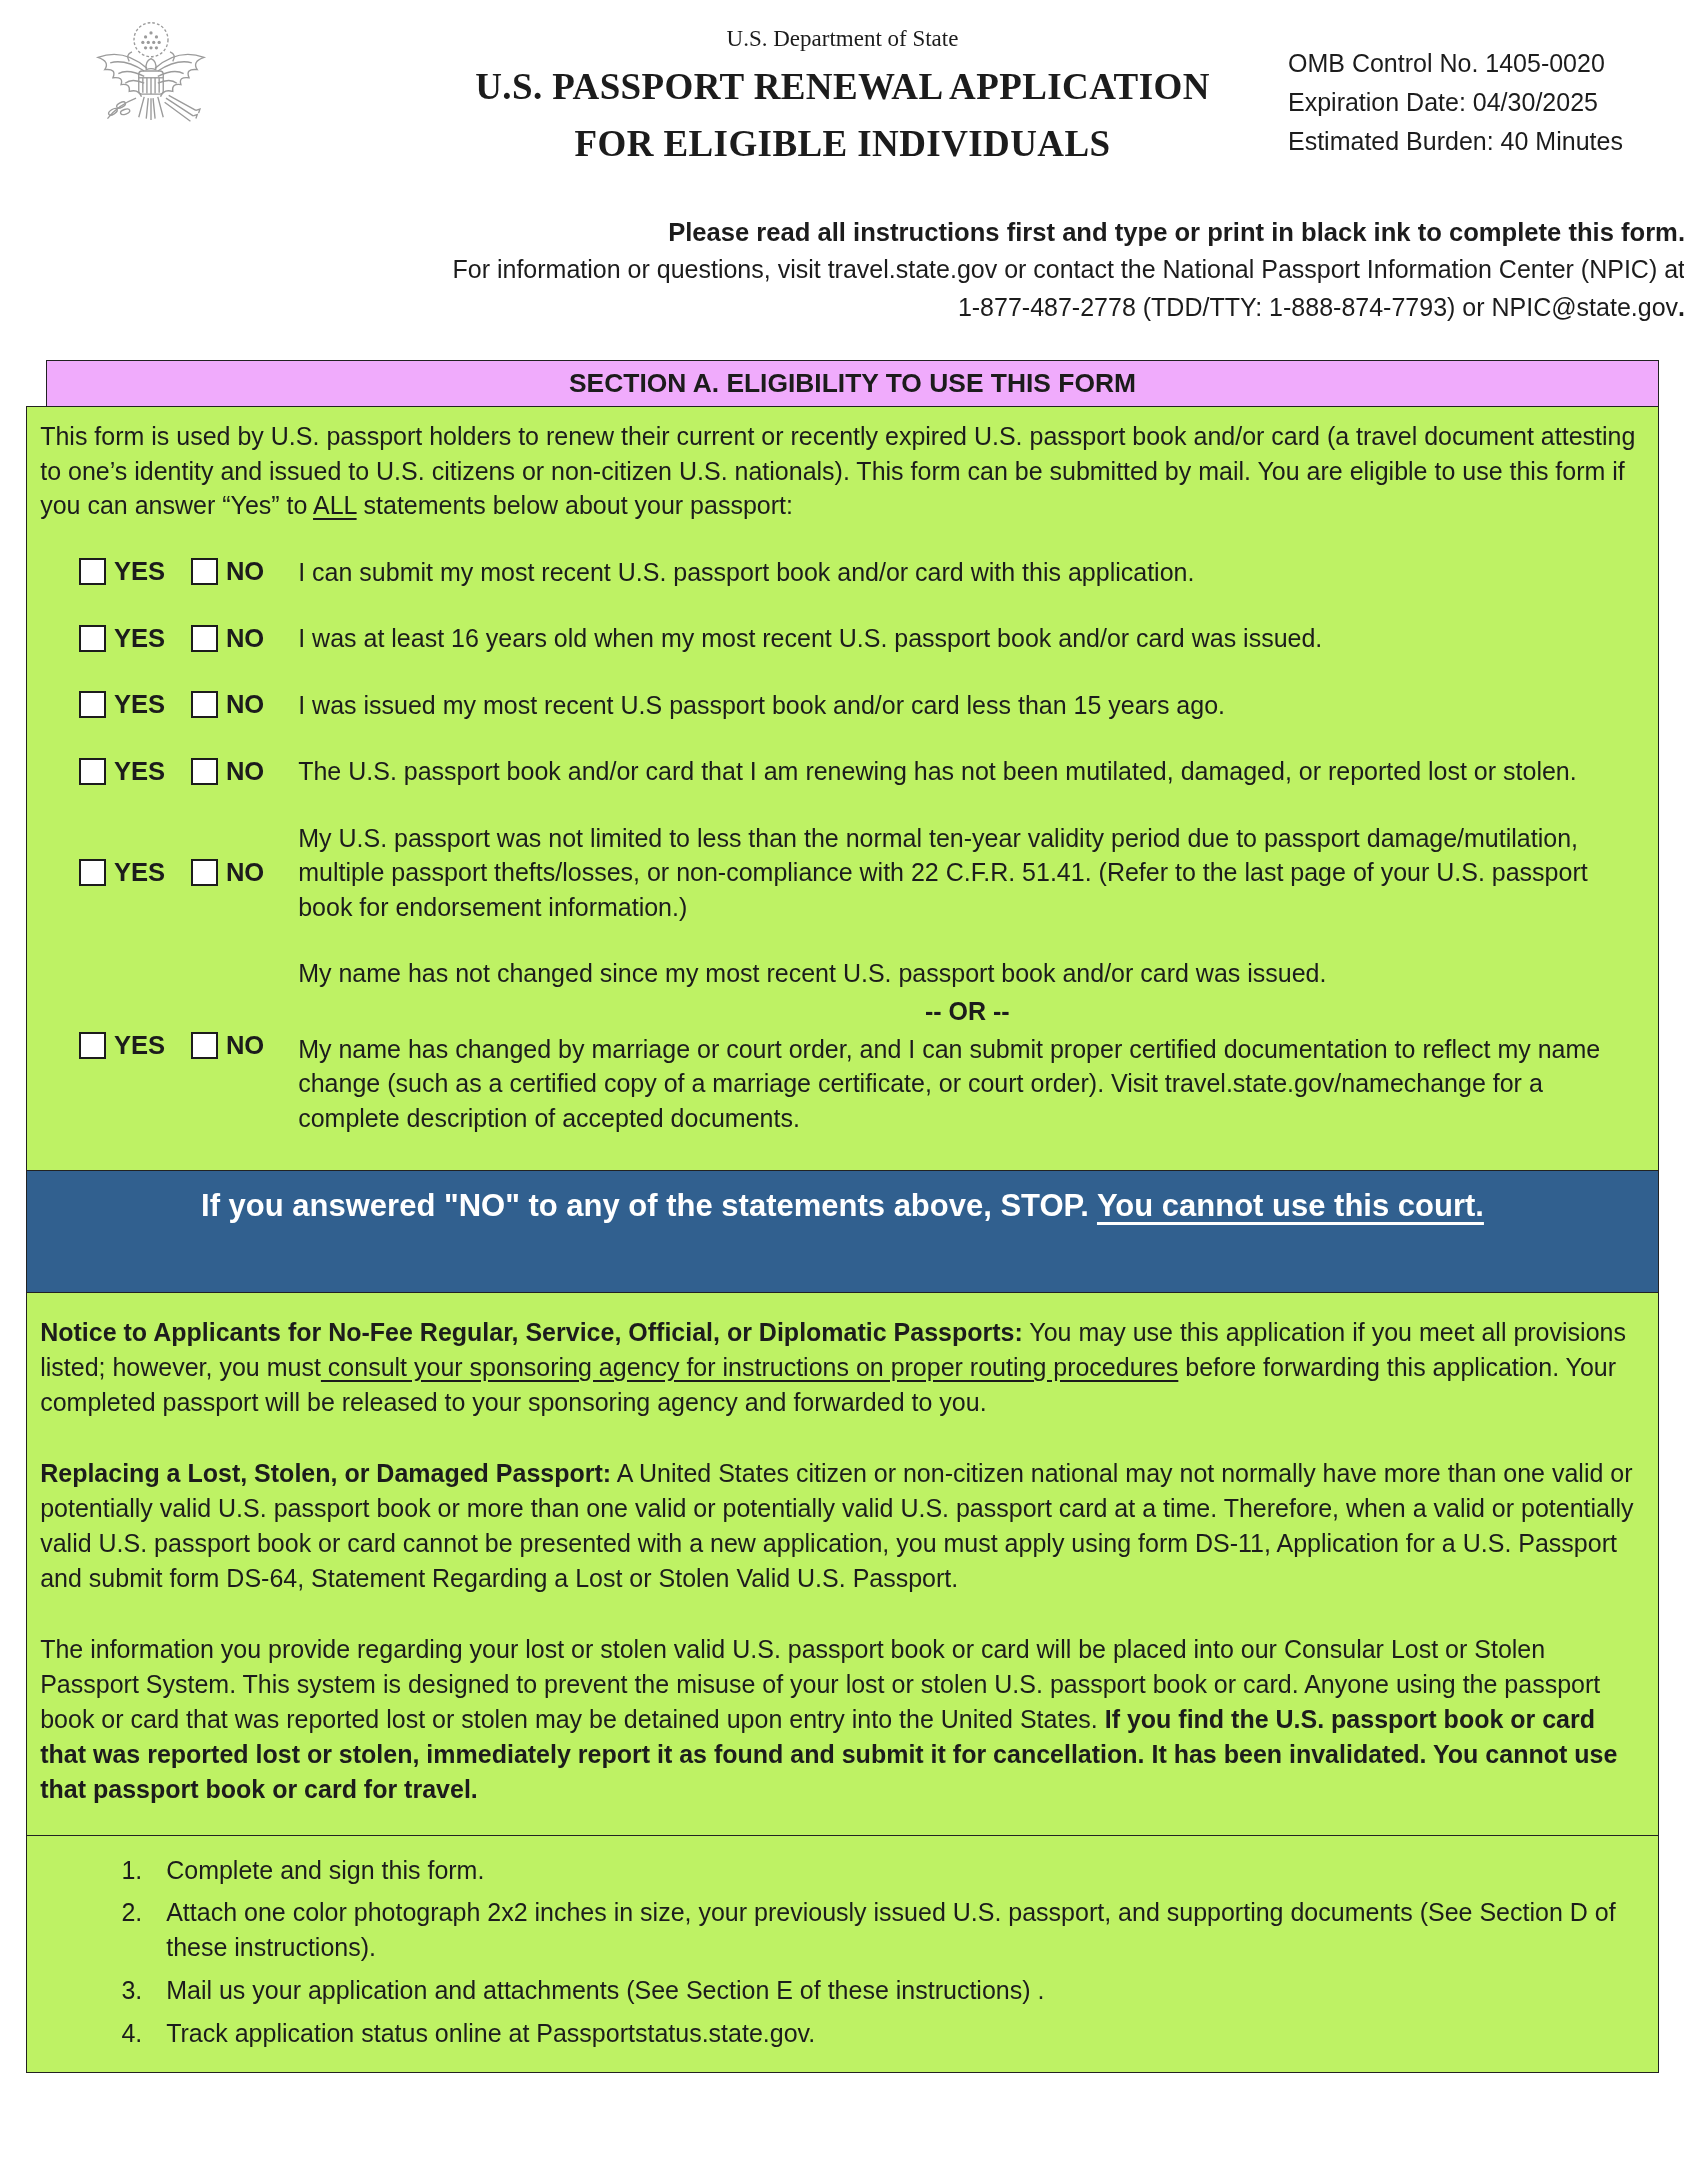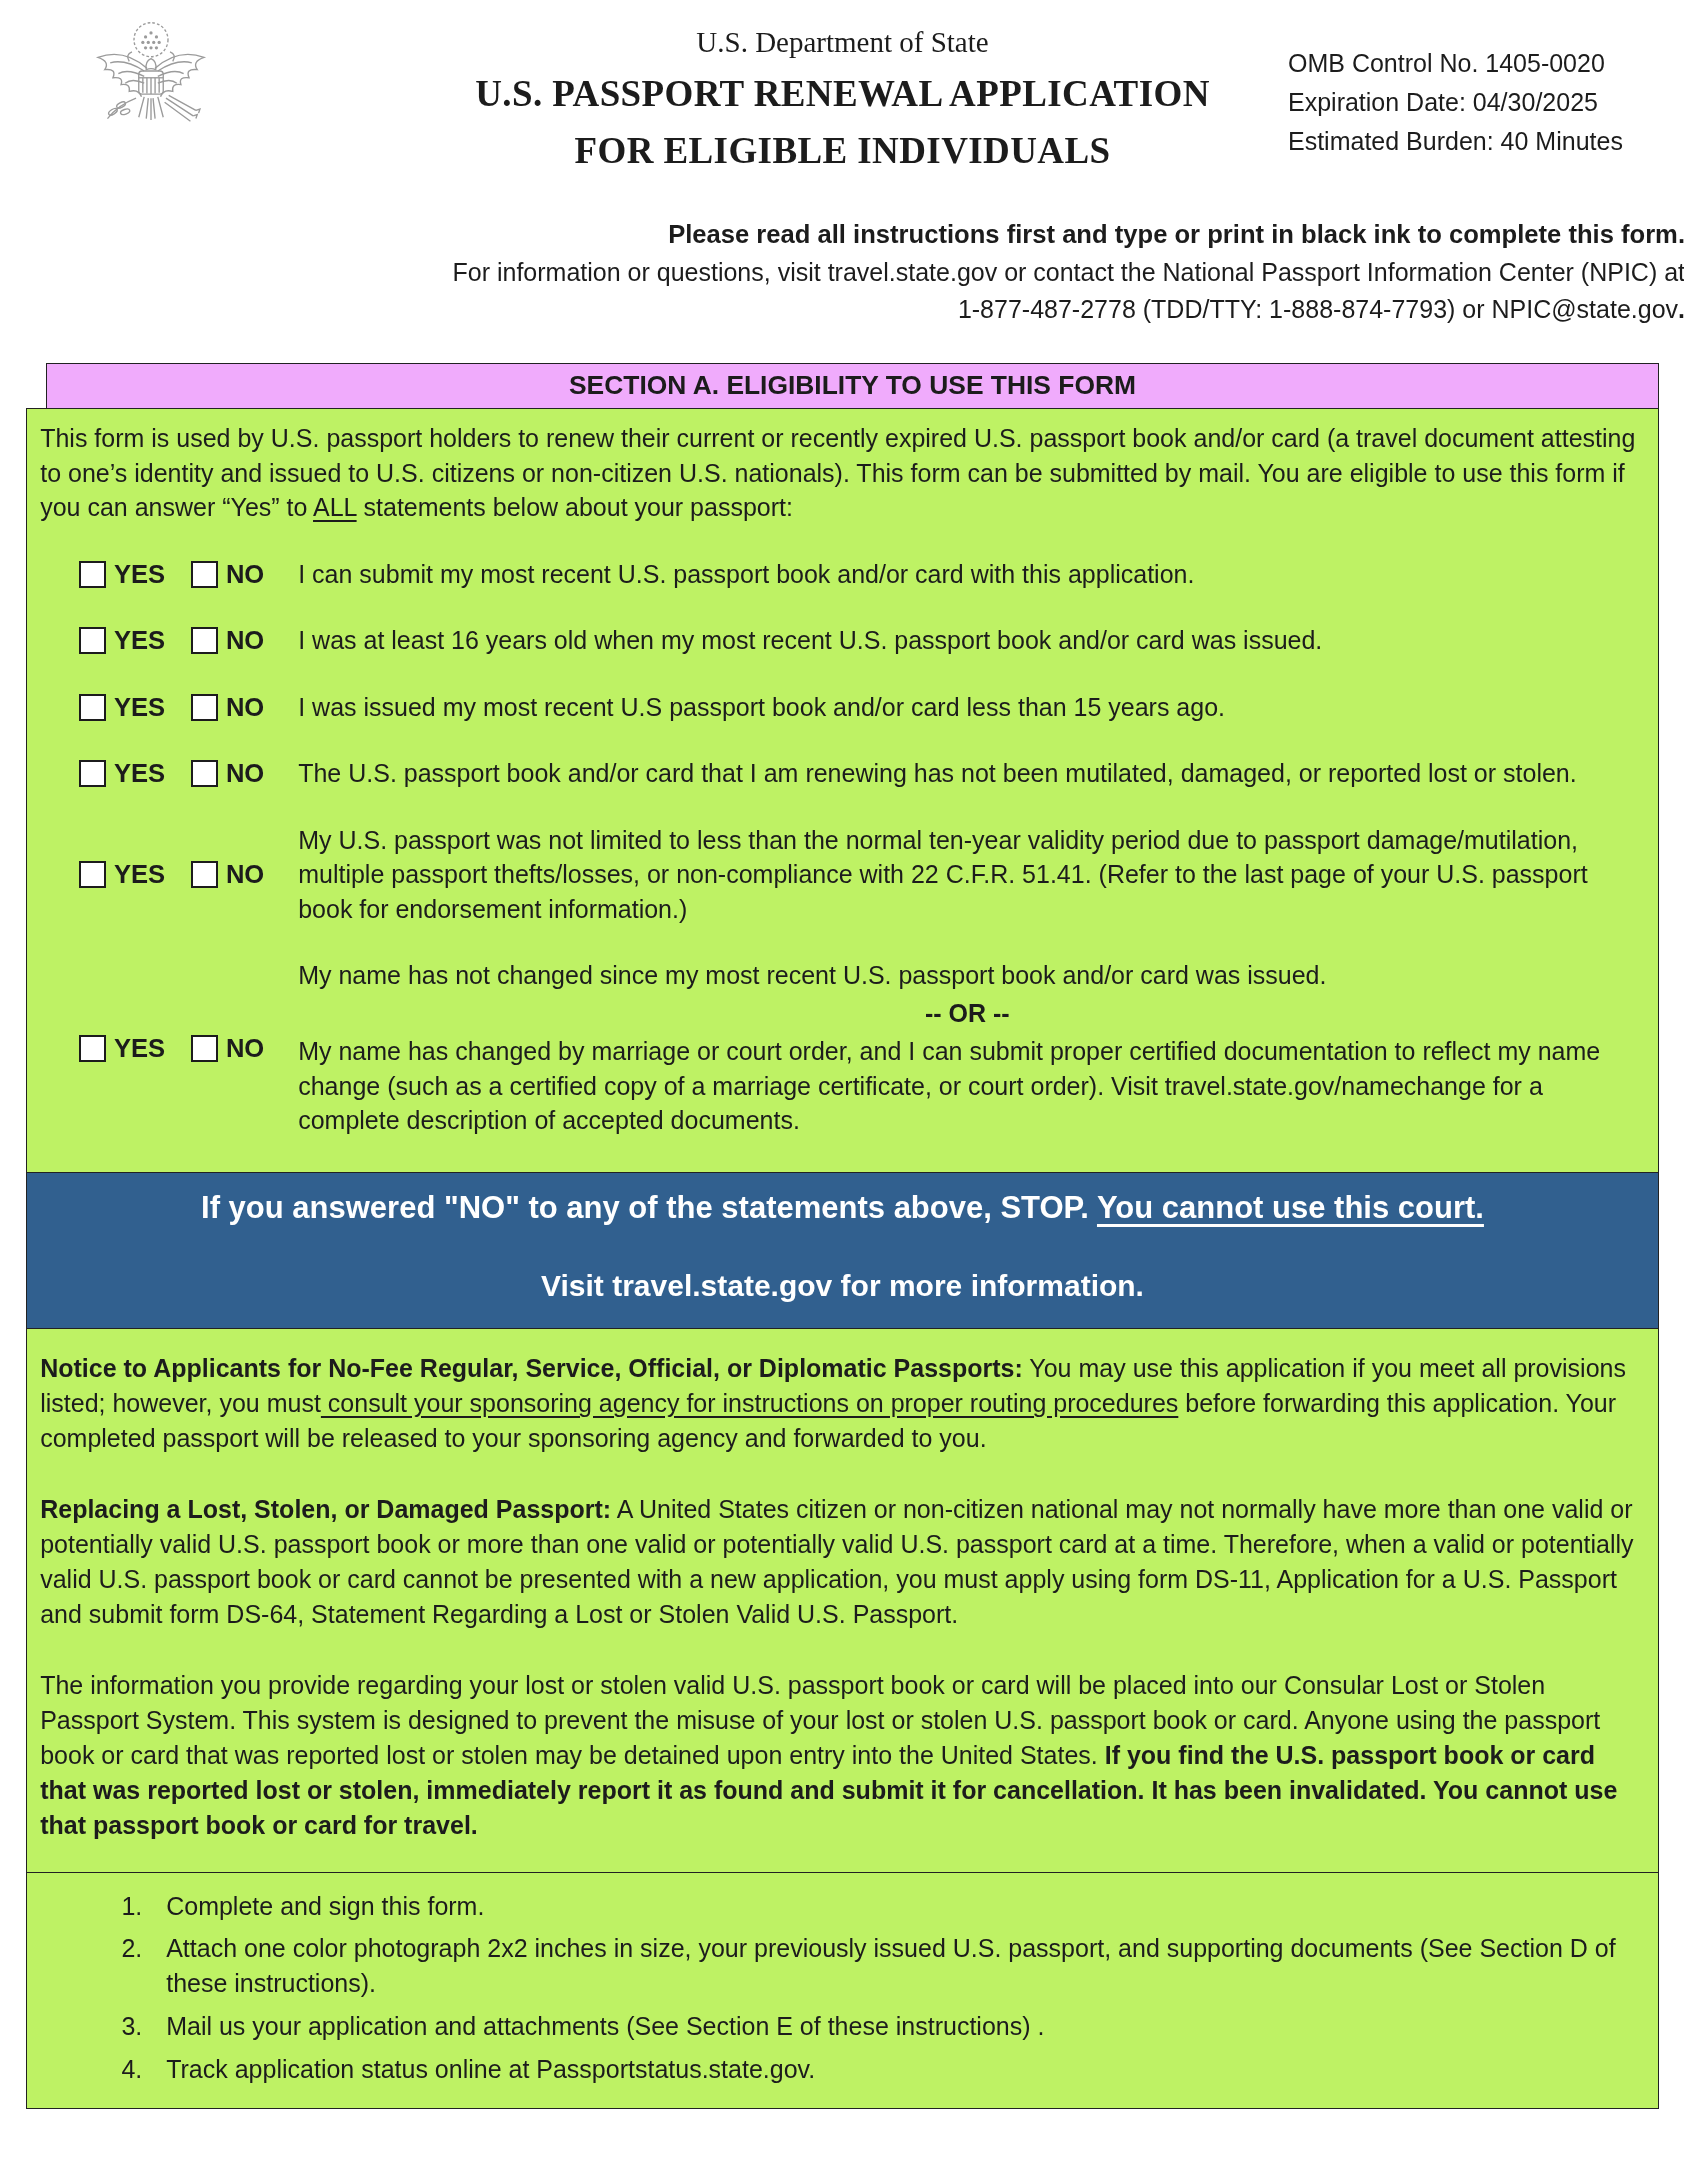--- a/index.html
+++ b/index.html
@@ -15,21 +15,21 @@
     overflow: hidden;
   }
 
   
   .header { position: relative; padding-top: 25.6px; min-height: 170px; }
   .seal {
     position: absolute; left: 83px; top: 19px;
     width: 136px; height: 123px;
   }
   .titles { text-align: center; font-family: "Liberation Serif", serif; }
-  .agency { font-size: 29px; font-weight: normal; }
+  .agency { font-size: 23px; font-weight: normal; }
   .main-title { font-size: 37px; font-weight: bold; margin-top: 13.6px; letter-spacing: 0.4px; }
   .main-title2 { font-size: 37px; font-weight: bold; margin-top: 14px; letter-spacing: 0.4px; }
   .omb {
     position: absolute; right: 56px; top: 44px;
     width: 341px; font-size: 25px; line-height: 1.55; text-align: left;
   }
 
   
   .intro { text-align: right; margin-top: 43px; line-height: 1.5; }
   .intro .b1 { font-weight: bold; font-size: 25.6px; }
@@ -231,21 +231,20 @@
       <span class="stmt-text">
         <div>My name has not changed since my most recent U.S. passport book and/or card was issued.</div>
         <div class="or-line">-- OR --</div>
         <div>My name has changed by marriage or court order, and I can submit proper certified documentation to reflect my name change (such as a certified copy of a marriage certificate, or court order). Visit travel.state.gov/namechange for a complete description of accepted documents.</div>
       </span>
     </div>
   </div>
 
   <div class="banner">
     <div class="l1"><span>If you answered "NO" to any of the statements above, STOP. </span><span class="u">You cannot use this court.</span></div>
-    <div class="l3">Visit travel.state.gov for more information.</div>
   </div>
 
   <div class="box notice">
     <p class="np"><b>Notice to Applicants for No-Fee Regular, Service, Official, or Diplomatic Passports:</b><span> You may use this application if you meet all provisions listed; however, you must</span><span class="u"> consult your sponsoring agency for instructions on proper routing procedures</span><span> before forwarding this application. Your completed passport will be released to your sponsoring agency and forwarded to you.</span></p>
 
     <p class="np"><b>Replacing a Lost, Stolen, or Damaged Passport:</b><span> A United States citizen or non-citizen national may not normally have more than one valid or potentially valid U.S. passport book or more than one valid or potentially valid U.S. passport card at a time. Therefore, when a valid or potentially valid U.S. passport book or card cannot be presented with a new application, you must apply using form DS-11, Application for a U.S. Passport and submit form DS-64, Statement Regarding a Lost or Stolen Valid U.S. Passport.</span></p>
 
     <p class="np"><span>The information you provide regarding your lost or stolen valid U.S. passport book or card will be placed into our Consular Lost or Stolen Passport System. This system is designed to prevent the misuse of your lost or stolen U.S. passport book or card. Anyone using the passport book or card that was reported lost or stolen may be detained upon entry into the United States. </span><b>If you find the U.S. passport book or card that was reported lost or stolen, immediately report it as found and submit it for cancellation. It has been invalidated. You cannot use that passport book or card for travel.</b></p>
   </div>
 

